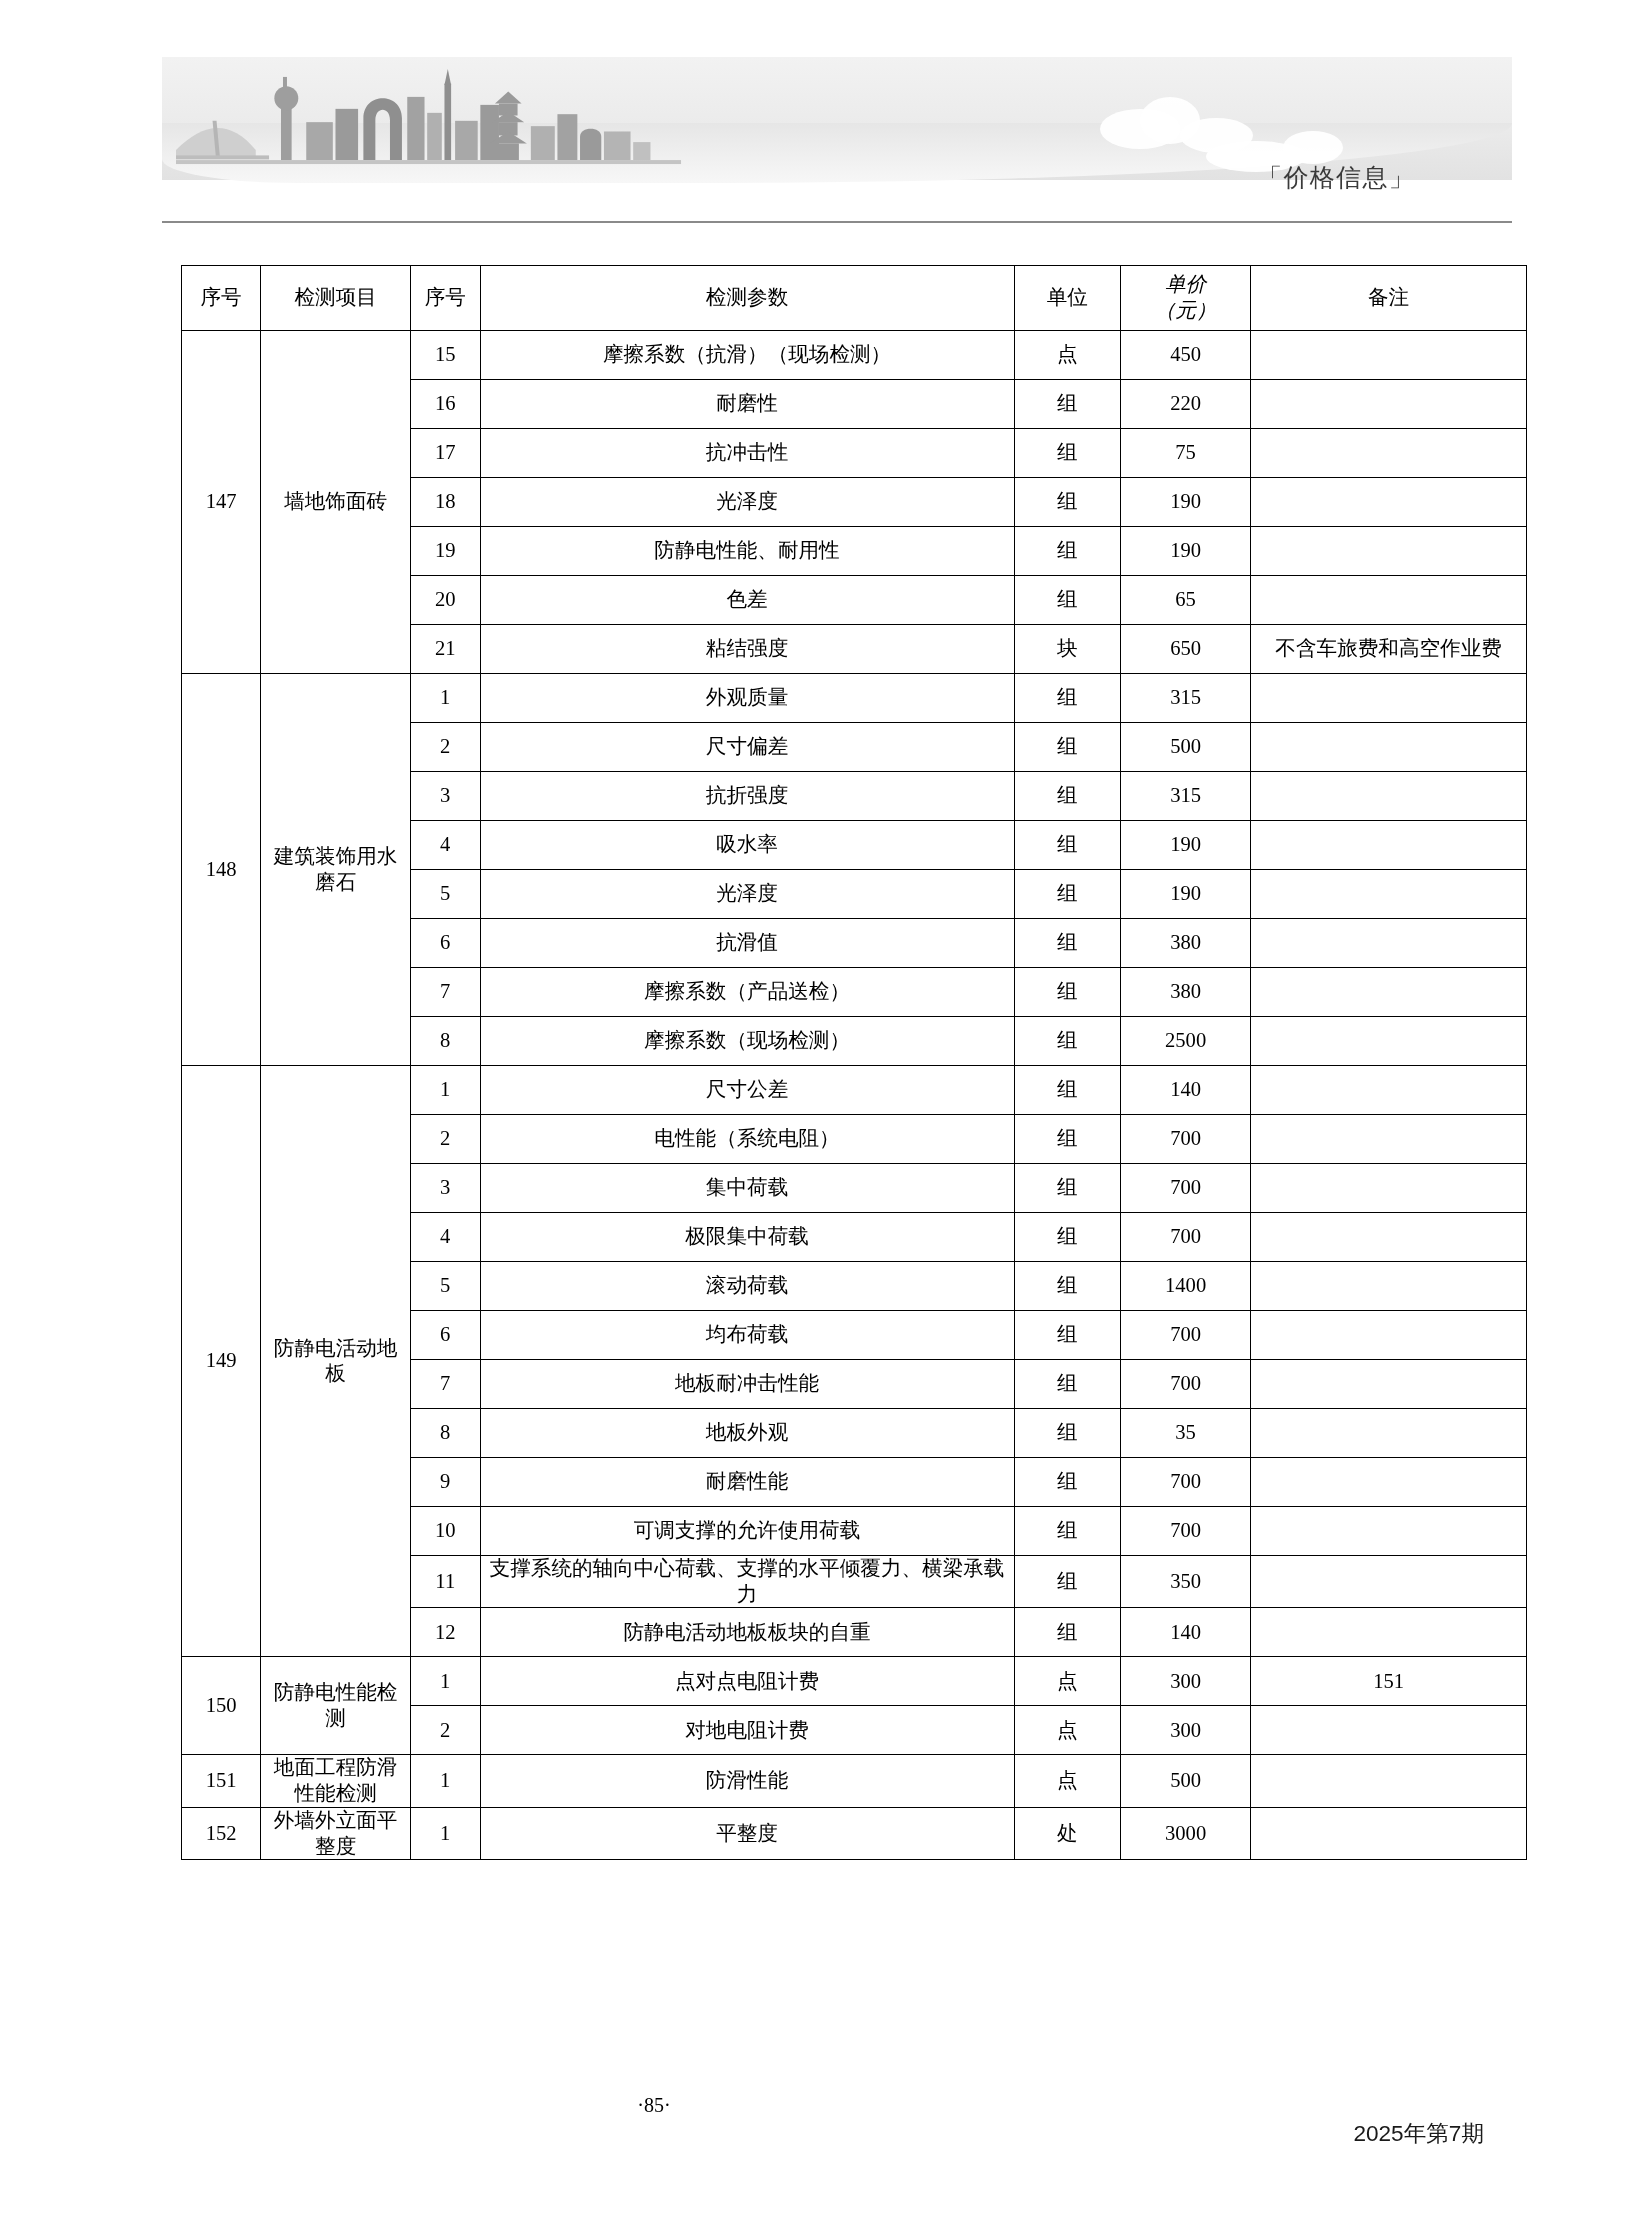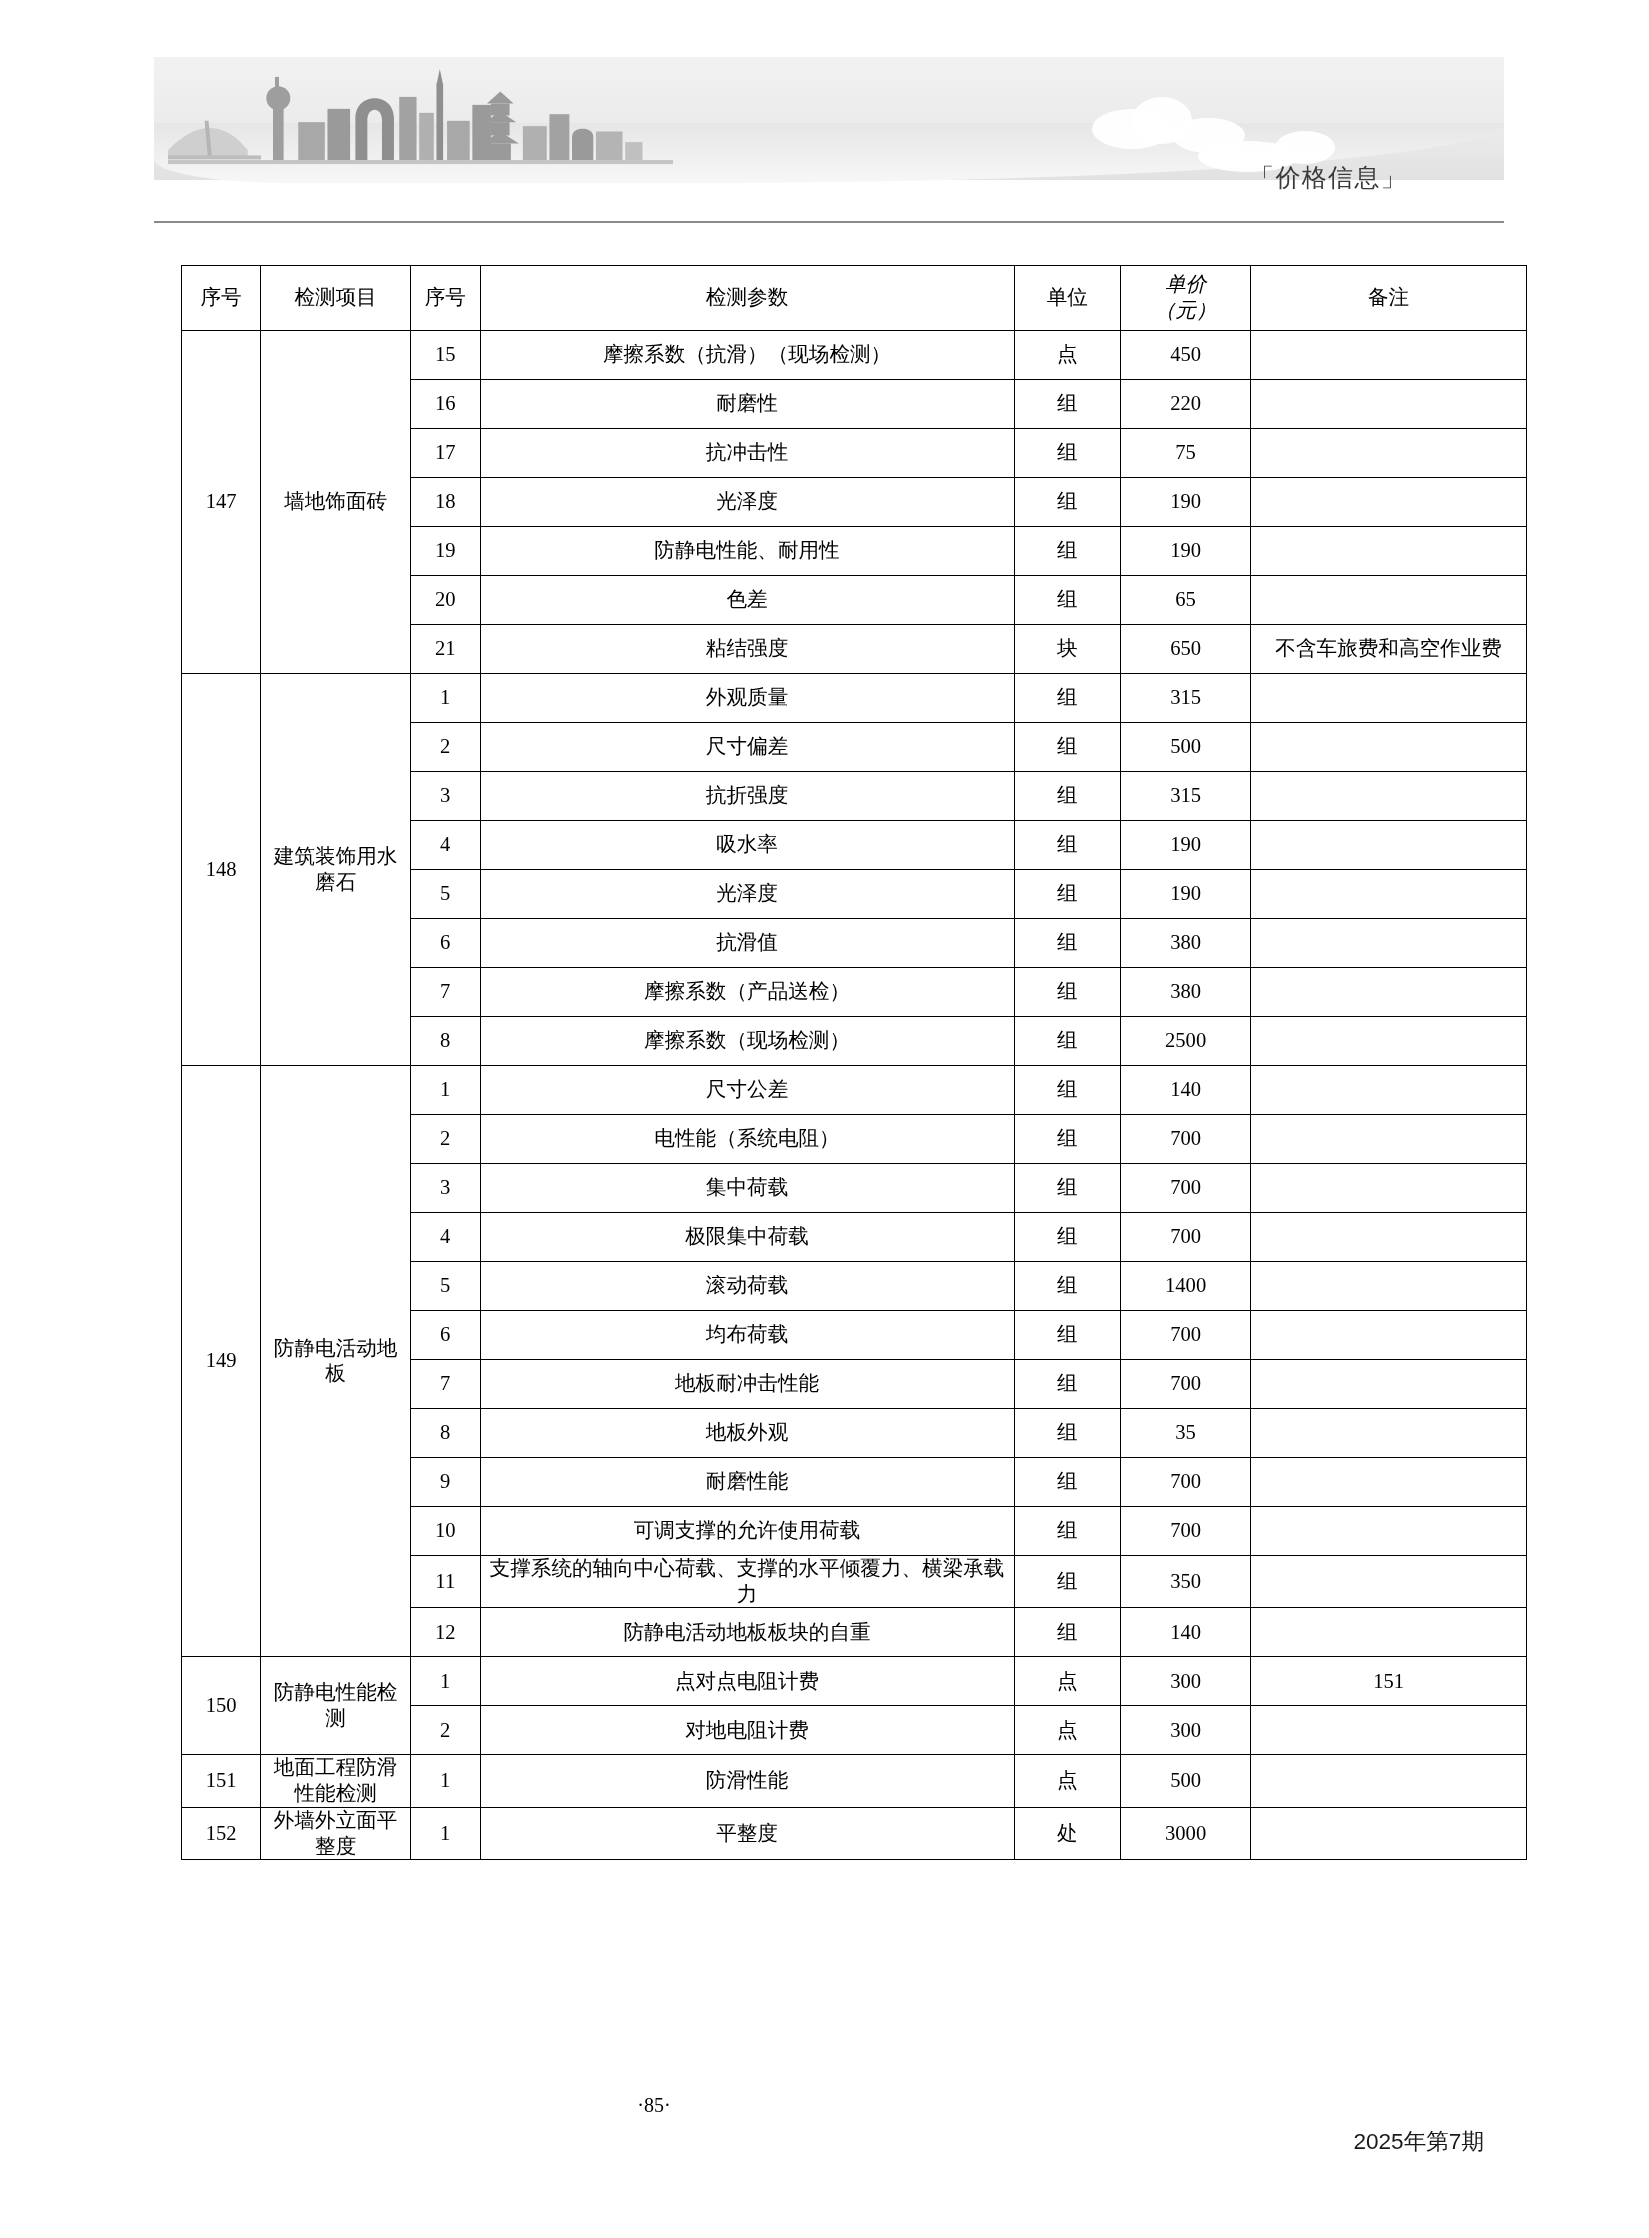--- a/index.html
+++ b/index.html
@@ -12,21 +12,21 @@
     height: 2239px;
     font-family: "Liberation Serif", "DejaVu Serif", serif;
     color: #000;
     position: relative;
     overflow: hidden;
   }
 
   
   .page-header {
     position: absolute;
-    left: 8px;
+    left: 16px;
     top: 57px;
     width: 1588px;
     height: 133px;
     text-decoration: underline;
   }
   .header-band {
     position: absolute;
     left: 146px;
     top: 0;
     width: 1350px;
@@ -125,21 +125,20 @@
     text-align: center;
     font-size: 20px;
   }
   .footer-issue {
     position: absolute;
     right: 166px;
     top: 2118px;
     font-size: 22.6px;
     font-family: "Liberation Sans", "DejaVu Sans", sans-serif;
     color: #1a1a1a;
-    margin-top: 8px;
   }
 </style>
 </head>
 <body>
 
 <div class="page-header">
   <div class="header-band"></div>
   <div class="header-swoosh"></div>
 
   <svg class="skyline" viewBox="0 0 930 185" preserveAspectRatio="none">

